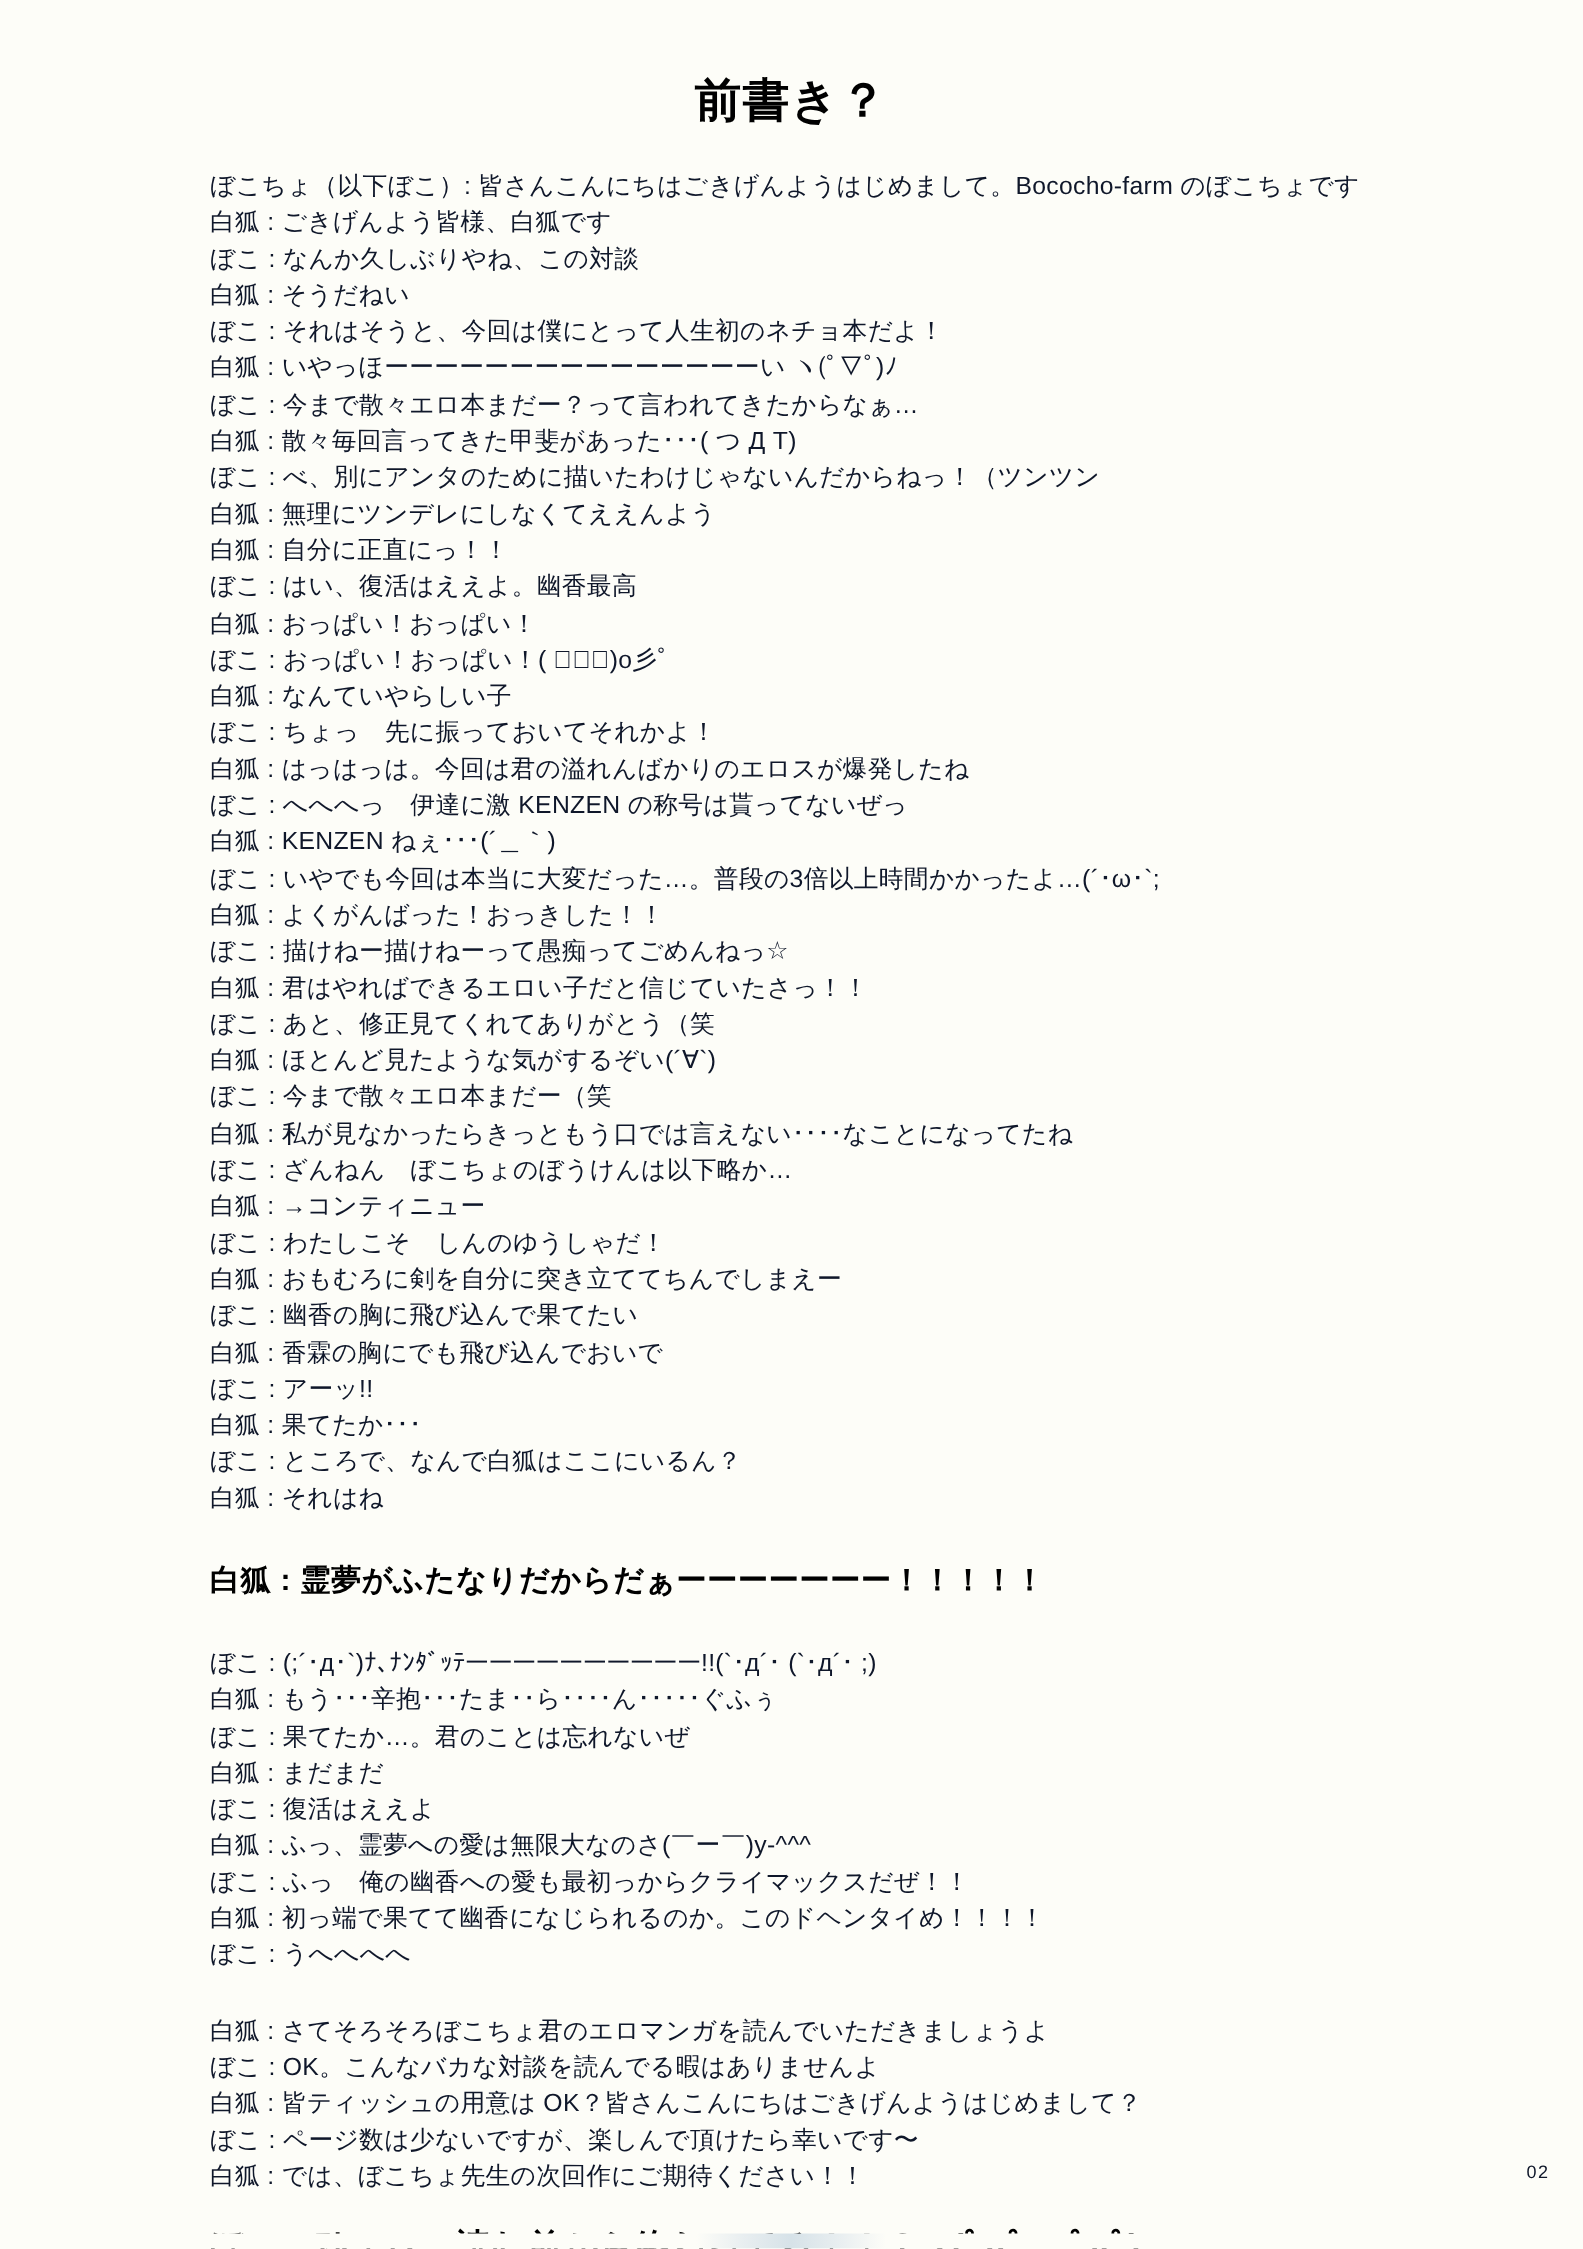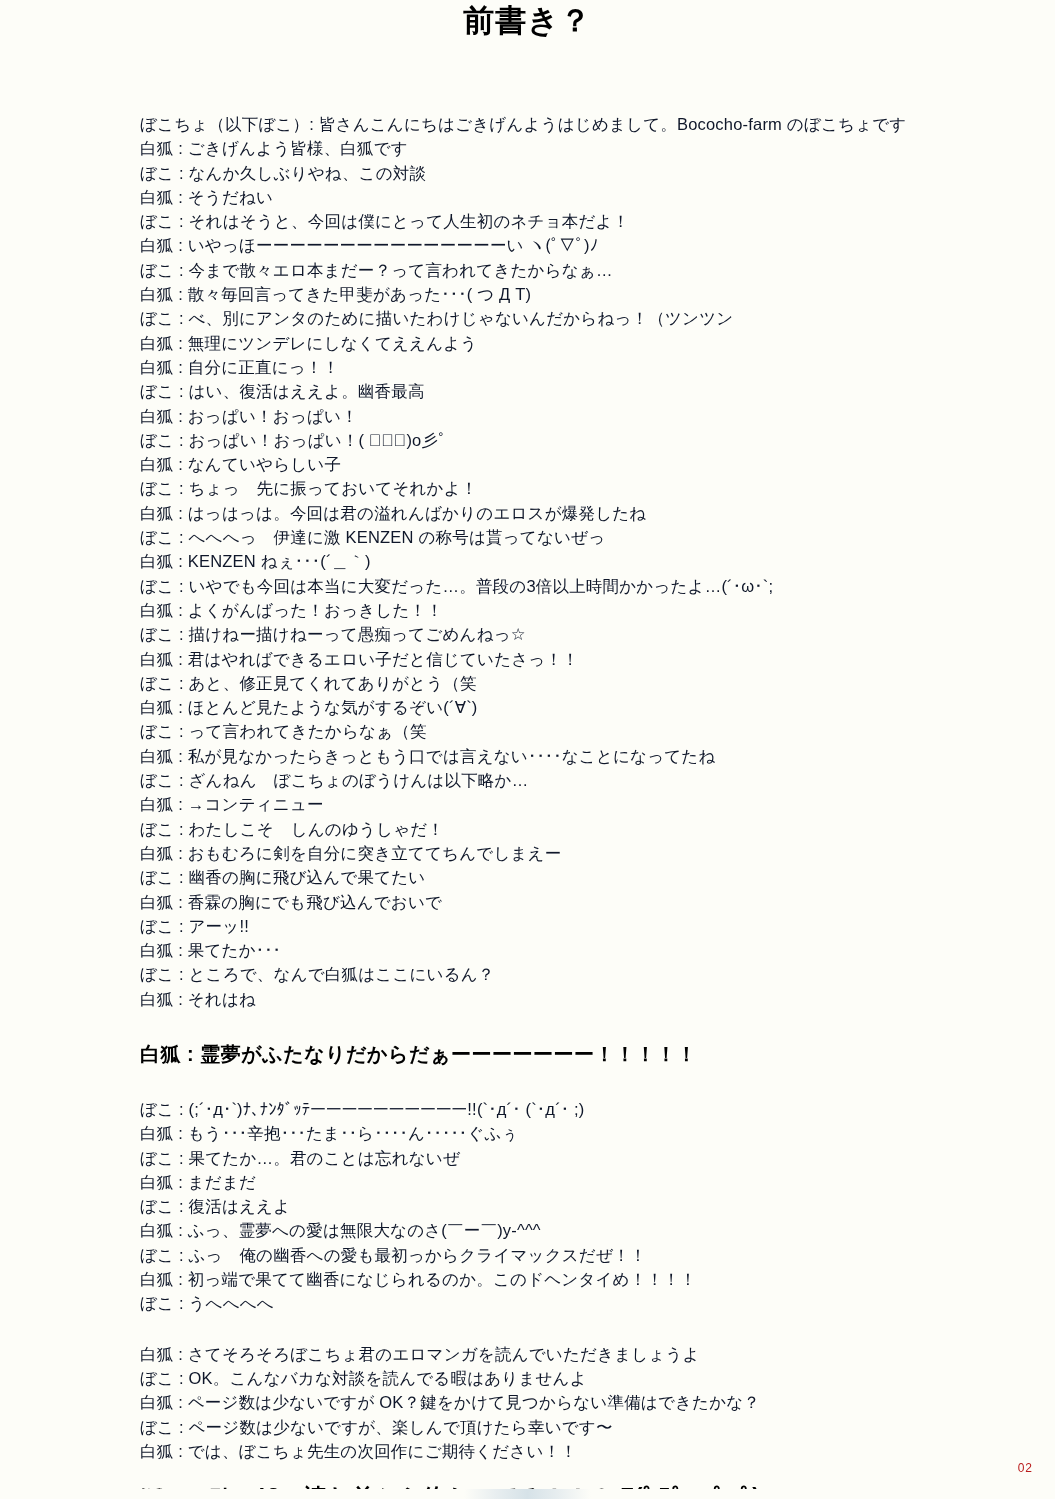--- a/index.html
+++ b/index.html
@@ -20,20 +20,21 @@
     width: 1055px;
     height: 1499px;
     box-sizing: border-box;
   }
   .title {
     text-align: center;
     font-size: 31px;
     font-weight: bold;
     letter-spacing: 1px;
     margin: 0;
+    padding-top: 46px;
     color: #000;
   }
   .body-block {
     position: absolute;
     left: 140px;
     right: 120px;
     top: 112px;
   }
   .line {
     font-size: 16.5px;
@@ -60,23 +61,23 @@
     font-size: 23px;
     font-weight: bold;
     line-height: 32px;
     color: #000;
     letter-spacing: 0.5px;
     white-space: pre-wrap;
   }
   .page-number {
     position: absolute;
     right: 22px;
-    bottom: 24px;
+    bottom: 44px;
     font-size: 12px;
-    color: #b91c1c;
+    color: #0f172a;
     letter-spacing: 1px;
   }
   .spine-mark {
     position: absolute;
     left: 0;
     bottom: 0;
     width: 1055px;
     height: 10px;
     background: linear-gradient(to right, #fdfdf8 0%, #fdfdf8 44%, #e8eef0 47%, #d6e2e8 50%, #e8eef0 53%, #fdfdf8 56%, #fdfdf8 100%);
   }
@@ -109,21 +110,21 @@
       <div class="line">ぼこ : ちょっ　先に振っておいてそれかよ！</div>
       <div class="line">白狐 : はっはっは。今回は君の溢れんばかりのエロスが爆発したね</div>
       <div class="line">ぼこ : へへへっ　伊達に激 KENZEN の称号は貰ってないぜっ</div>
       <div class="line">白狐 : KENZEN ねぇ･･･(´＿｀)</div>
       <div class="line">ぼこ : いやでも今回は本当に大変だった…。普段の3倍以上時間かかったよ…(´･ω･`;</div>
       <div class="line">白狐 : よくがんばった！おっきした！！</div>
       <div class="line">ぼこ : 描けねー描けねーって愚痴ってごめんねっ☆</div>
       <div class="line">白狐 : 君はやればできるエロい子だと信じていたさっ！！</div>
       <div class="line">ぼこ : あと、修正見てくれてありがとう（笑</div>
       <div class="line">白狐 : ほとんど見たような気がするぞい(´∀`)</div>
-      <div class="line">ぼこ : って言われてきたからなぁ（笑</div>
+      <div class="line">ぼこ : 今まで散々エロ本まだー（笑</div>
       <div class="line">白狐 : 私が見なかったらきっともう口では言えない････なことになってたね</div>
       <div class="line">ぼこ : ざんねん　ぼこちょのぼうけんは以下略か…</div>
       <div class="line">白狐 : →コンティニュー</div>
       <div class="line">ぼこ : わたしこそ　しんのゆうしゃだ！</div>
       <div class="line">白狐 : おもむろに剣を自分に突き立ててちんでしまえー</div>
       <div class="line">ぼこ : 幽香の胸に飛び込んで果てたい</div>
       <div class="line">白狐 : 香霖の胸にでも飛び込んでおいで</div>
       <div class="line">ぼこ : アーッ!!</div>
       <div class="line">白狐 : 果てたか･･･</div>
       <div class="line">ぼこ : ところで、なんで白狐はここにいるん？</div>
@@ -146,21 +147,21 @@
       <div class="line">ぼこ : ふっ　俺の幽香への愛も最初っからクライマックスだぜ！！</div>
       <div class="line">白狐 : 初っ端で果てて幽香になじられるのか。このドヘンタイめ！！！！</div>
       <div class="line">ぼこ : うへへへへ</div>
     </div>
 
     <div class="gap-md"></div>
 
     <div>
       <div class="line">白狐 : さてそろそろぼこちょ君のエロマンガを読んでいただきましょうよ</div>
       <div class="line">ぼこ : OK。こんなバカな対談を読んでる暇はありませんよ</div>
-      <div class="line">白狐 : ページ数は少ないですが OK？鍵をかけて見つからない準備はできたかな？</div>
+      <div class="line">白狐 : 皆ティッシュの用意は OK？皆さんこんにちはごきげんようはじめまして？</div>
       <div class="line">ぼこ : ページ数は少ないですが、楽しんで頂けたら幸いです〜</div>
       <div class="line">白狐 : では、ぼこちょ先生の次回作にご期待ください！！</div>
     </div>
 
     <div class="gap-sm"></div>
 
     <div class="shout-final">ぼこ : ｱﾚェ!?　読む前から終わってる！！？ Σ(ﾟДﾟ;≡;ﾟдﾟ)</div>
 
   </div>
 

